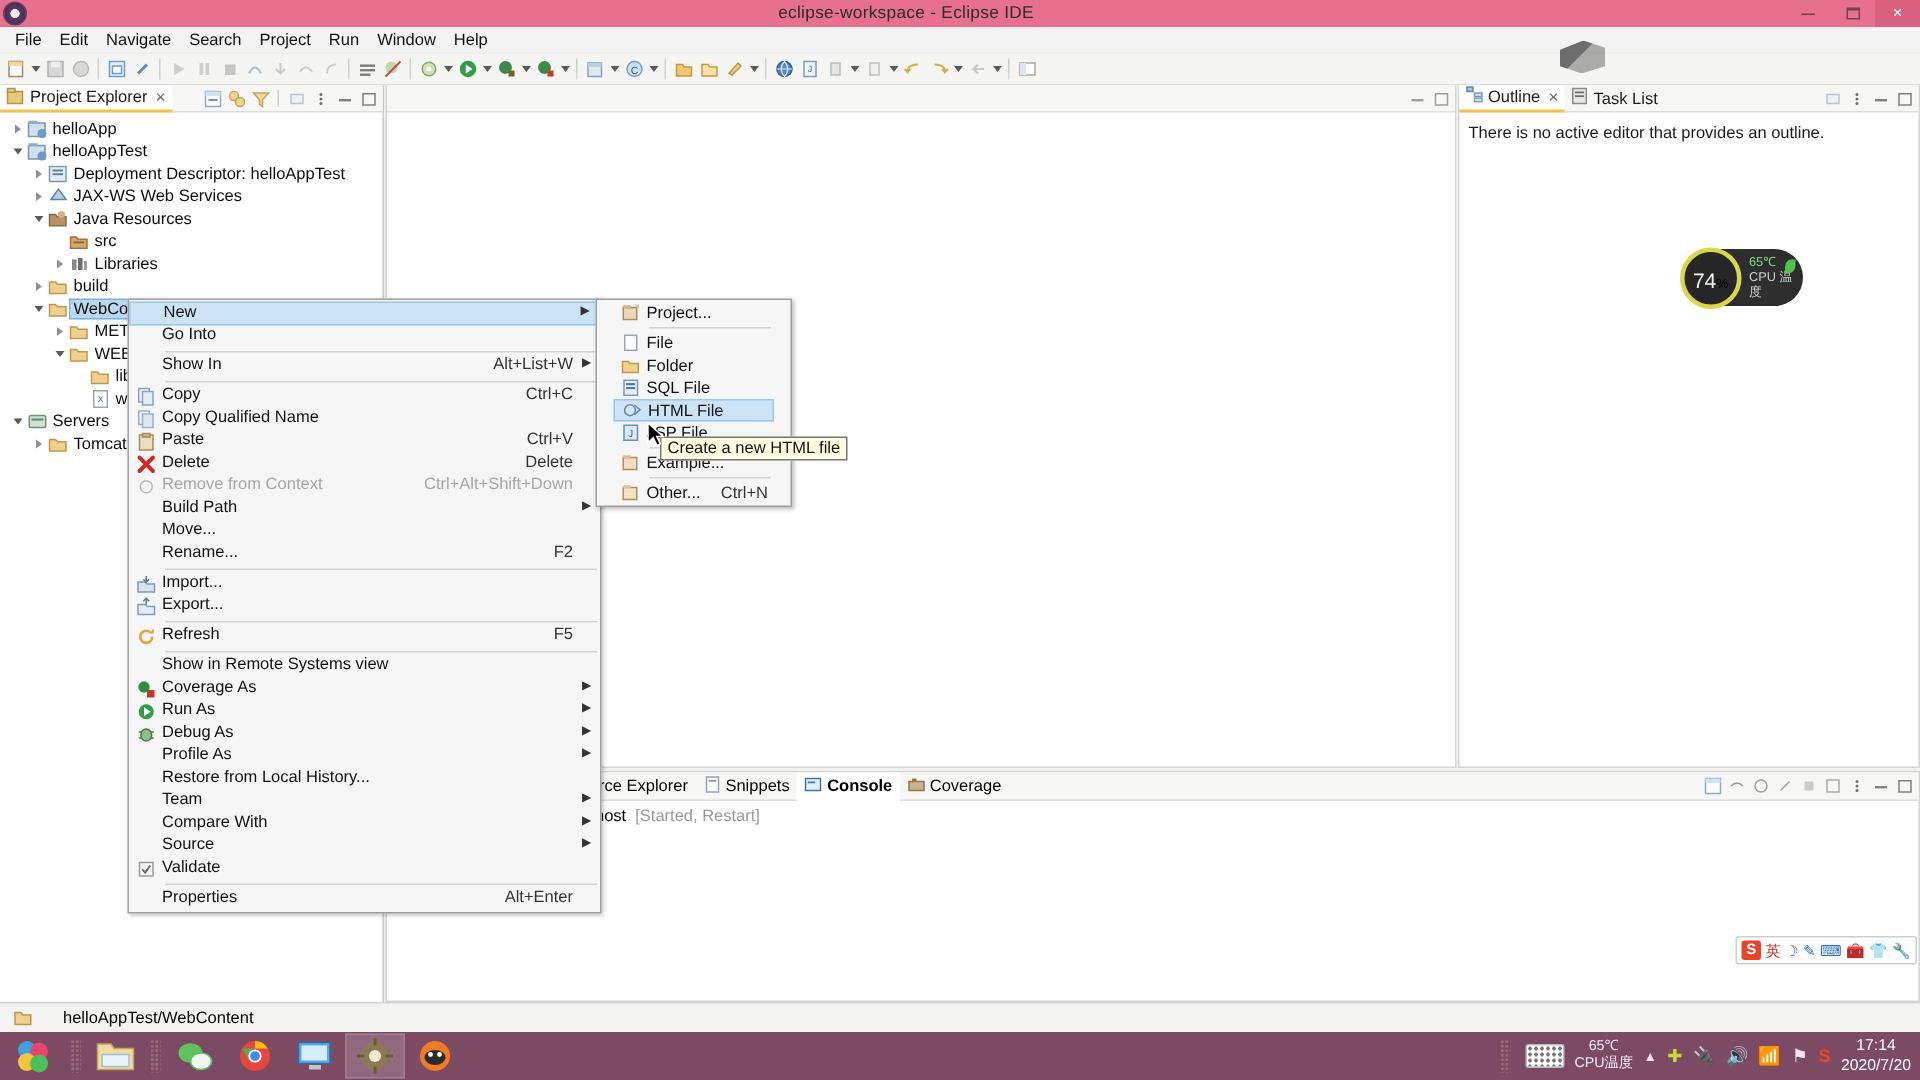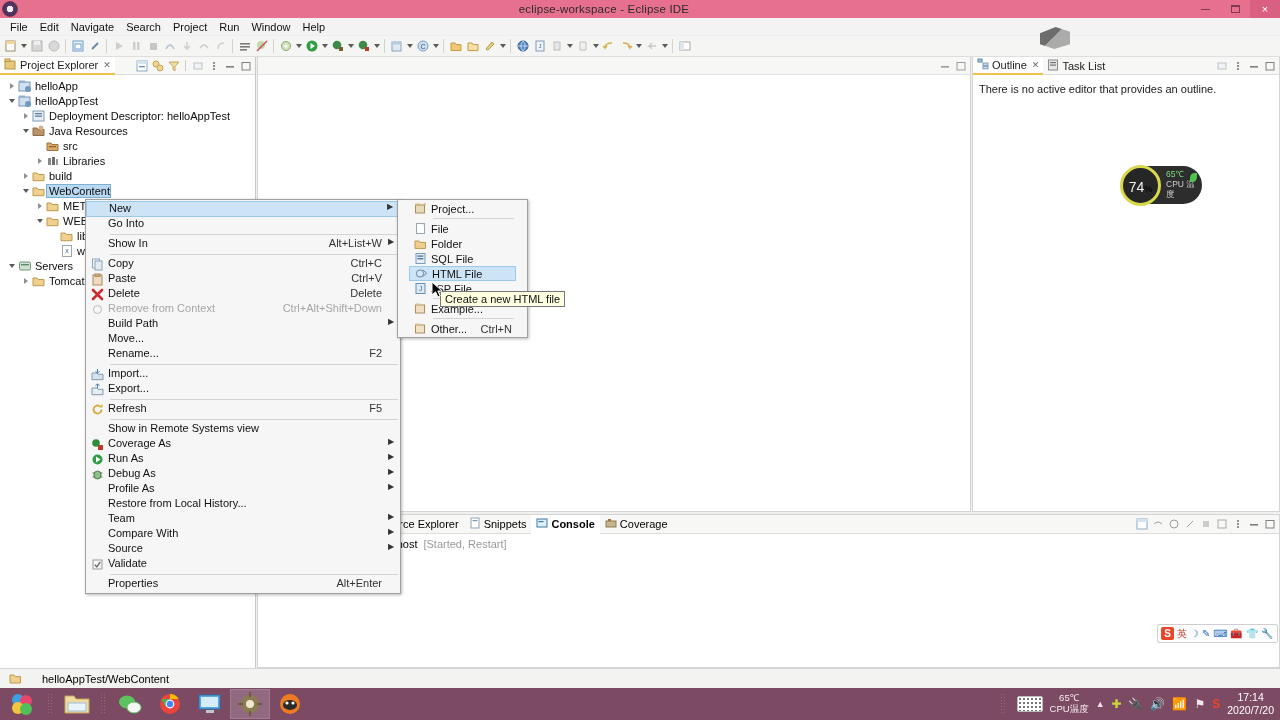--- a/index.html
+++ b/index.html
@@ -525,20 +525,29 @@
           <span class="ic">
             <svg width="14" height="14">
               <rect x="1" y="2" width="11" height="10" fill="#e6eef5" stroke="#7e9bb5"></rect>
               <rect x="3" y="4" width="7" height="1.3" fill="#5d7f9d"></rect>
               <rect x="3" y="6.5" width="7" height="1.3" fill="#5d7f9d"></rect>
             </svg>
           </span>
           <span class="lbl">Deployment Descriptor: helloAppTest</span>
         </div>
         <div class="tree-row" style="padding-left: 20px;">
+          <span class="arr collapsed"></span>
+          <span class="ic">
+            <svg width="14" height="14">
+              <path d="M2 9 L7 2 L12 9 Z" fill="#b8cfe3" stroke="#5f83a3"></path>
+            </svg>
+          </span>
+          <span class="lbl">JAX-WS Web Services</span>
+        </div>
+        <div class="tree-row" style="padding-left: 20px;">
           <span class="arr expanded"></span>
           <span class="ic">
             <svg width="14" height="14">
               <path d="M1 4 h4 l1 1.5 h6 v6 h-11 z" fill="#b9926a" stroke="#8d6b48"></path>
               <circle cx="9" cy="4" r="2.4" fill="#d4b088"></circle>
             </svg>
           </span>
           <span class="lbl">Java Resources</span>
         </div>
         <div class="tree-row" style="padding-left: 34px;">
@@ -837,20 +846,30 @@
       <div class="ctx-sep"></div>
       <div class="ctx-item">
         <span class="ctx-ic">
           <svg width="13" height="13">
             <rect x="1.5" y="1" width="7" height="9" fill="#f3f6f9" stroke="#8da4b8"></rect>
             <rect x="4" y="3" width="7" height="9" fill="#e3ecf4" stroke="#8da4b8"></rect>
           </svg>
         </span>
         <span class="ctx-lbl">Copy</span>
         <span class="ctx-accel">Ctrl+C</span>
+        <span class="ctx-arrow"></span>
+      </div>
+      <div class="ctx-item">
+        <span class="ctx-ic">
+          <svg width="13" height="13">
+            <rect x="1.5" y="1" width="7" height="9" fill="#eef3f8" stroke="#9fb2c2"></rect>
+            <rect x="4" y="3" width="7" height="9" fill="#dde8f1" stroke="#9fb2c2"></rect>
+          </svg>
+        </span>
+        <span class="ctx-lbl">Copy Qualified Name</span>
         <span class="ctx-arrow"></span>
       </div>
       <div class="ctx-item">
         <span class="ctx-ic">
           <svg width="13" height="13">
             <rect x="2" y="2" width="9" height="10" fill="#efdcc0" stroke="#a88a5c"></rect>
             <rect x="4" y="1" width="5" height="2.4" fill="#cbb38a" stroke="#a88a5c"></rect>
           </svg>
         </span>
         <span class="ctx-lbl">Paste</span>

